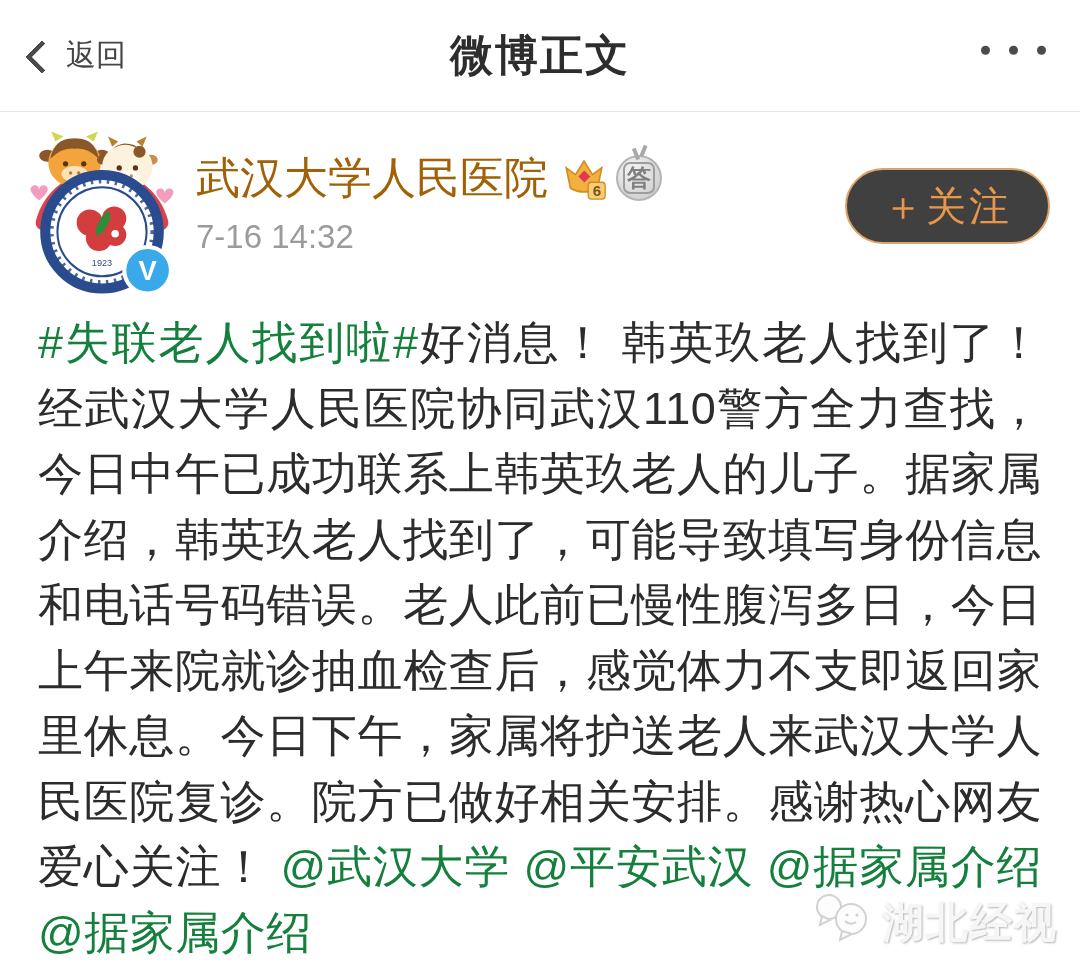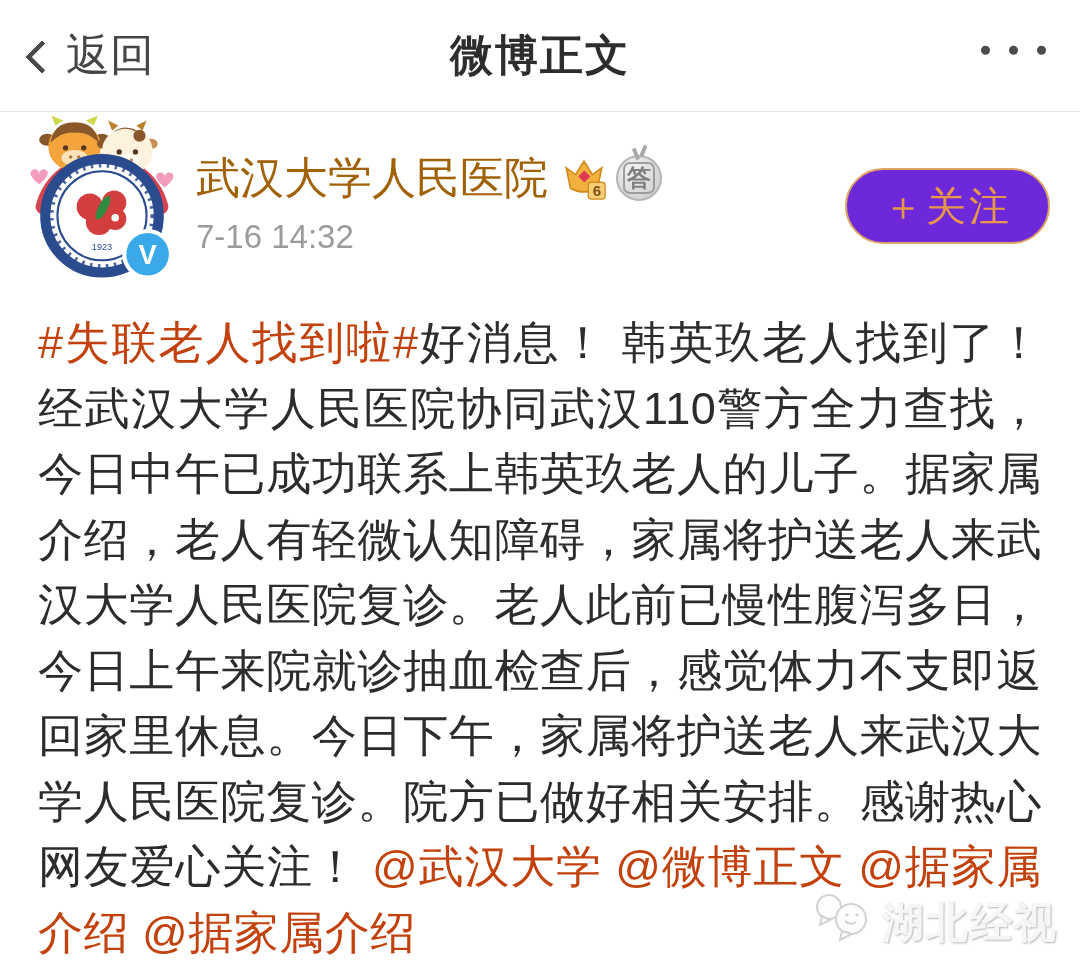--- a/index.html
+++ b/index.html
@@ -11,40 +11,40 @@
   }
   
   .nav {
     position:relative; height:112px; background:#fff;
     border-bottom:1px solid #e3e3e3;
     display:flex; align-items:center;
   }
   .nav-back {
     position:absolute; left:30px; top:0; height:100%;
     display:flex; align-items:center; gap:12px;
-    color:#454545; font-size:44px; cursor:pointer;
+    color:#454545; font-size:30px; cursor:pointer;
   }
   .chev {
     width:24px; height:24px; margin-top:2px;
     border-left:5px solid #4a4a4a; border-bottom:5px solid #4a4a4a;
     transform:rotate(45deg); border-radius:2px;
   }
   .nav-title {
     margin:6px auto; font-size:43px; font-weight:700; color:#2d2d2d; letter-spacing:2px;
   }
   .nav-more {
     position:absolute; right:34px; top:50%; transform:translateY(-70%);
     display:flex; gap:19px; cursor:pointer; padding:10px 0;
   }
   .dot { width:9px; height:9px; border-radius:50%; background:#4b4b4b; }
 
   
   .profile { position:relative; height:192px; }
   .avatar {
-    position:absolute; left:26px; top:0; width:152px; height:168px; cursor:pointer;
+    position:absolute; left:26px; top:16px; width:152px; height:168px; cursor:pointer;
   }
   .pinfo { position:absolute; left:196px; top:40px; }
   .name-row { display:flex; align-items:center; gap:10px; }
   .uname { color:#a16207; font-size:44px; line-height:52px; cursor:pointer; }
   .badge-crown { display:inline-flex; margin-left:4px; }
   .medal {
     position:relative; width:46px; height:46px; border-radius:50%;
     background:radial-gradient(circle at 35% 30%, #f4f4f4, #c7c7c7);
     border:2px solid #b5b5b5;
     display:inline-flex; align-items:center; justify-content:center;
@@ -55,32 +55,32 @@
   }
   .medal-ribbon, .medal-ribbon::after {
     position:absolute; width:4px; height:12px; background:#a9a9a9; content:"";
   }
   .medal-ribbon { top:-9px; left:16px; transform:rotate(-22deg); }
   .medal-ribbon::after { top:0; left:8px; transform:rotate(44deg); }
   .meta-row { margin-top:14px; color:#9b9b9b; font-size:33px; display:flex; gap:16px; }
   .follow-btn {
     position:absolute; right:30px; top:56px;
     height:76px; padding:0 36px;
-    background:#6d28d9; border:2px solid #dca466; border-radius:40px;
+    background:#404040; border:2px solid #dca466; border-radius:40px;
     color:#e8964a; font-size:40px; letter-spacing:3px; cursor:pointer;
     font-family:inherit;
   }
 
   
   .post {
     padding:6px 38px 0 38px;
     font-size:45px; line-height:65.5px; color:#2c2c2c;
     text-align:justify; letter-spacing:0.5px;
   }
-  .seg-link { color:#c2410c; cursor:pointer; text-decoration:none; }
+  .seg-link { color:#15803d; cursor:pointer; text-decoration:none; }
 
   
   .watermark {
     position:absolute; right:22px; bottom:16px;
     display:flex; align-items:center; gap:6px;
   }
   .wm-text {
     font-size:42px; font-weight:700; color:#f6f6f6; letter-spacing:2px;
     text-shadow:1px 1px 2px rgba(120,120,120,.55), -1px -1px 1px #ffffff;
     margin-top:12px;
@@ -184,21 +184,21 @@
       </div>
       <div class="meta-row">
         <span>7-16 14:32</span>
       </div>
     </div>
 
     <button class="follow-btn">＋关注</button>
   </section>
 
   <article class="post">
-    <a class="seg-link">#失联老人找到啦#</a><span>好消息！ 韩英玖老人找到了！经武汉大学人民医院协同武汉110警方全力查找，今日中午已成功联系上韩英玖老人的儿子。据家属介绍，老人有轻微认知障碍，家属将护送老人来武汉大学人民医院复诊。老人此前已慢性腹泻多日，今日上午来院就诊抽血检查后，感觉体力不支即返回家里休息。今日下午，家属将护送老人来武汉大学人民医院复诊。院方已做好相关安排。感谢热心网友爱心关注！ </span><a class="seg-link">@武汉大学</a><span> </span><a class="seg-link">@微博正文</a><span> </span><a class="seg-link">@据家属介绍</a><span> </span><a class="seg-link">@据家属介绍</a>
+    <a class="seg-link">#失联老人找到啦#</a><span>好消息！ 韩英玖老人找到了！经武汉大学人民医院协同武汉110警方全力查找，今日中午已成功联系上韩英玖老人的儿子。据家属介绍，韩英玖老人找到了，可能导致填写身份信息和电话号码错误。老人此前已慢性腹泻多日，今日上午来院就诊抽血检查后，感觉体力不支即返回家里休息。今日下午，家属将护送老人来武汉大学人民医院复诊。院方已做好相关安排。感谢热心网友爱心关注！ </span><a class="seg-link">@武汉大学</a><span> </span><a class="seg-link">@平安武汉</a><span> </span><a class="seg-link">@据家属介绍</a><span> </span><a class="seg-link">@据家属介绍</a>
   </article>
 
   <div class="watermark">
     <svg width="64" height="54" viewBox="0 0 64 54">
       <g fill="#fdfdfd" stroke="#d2d2d2" stroke-width="2">
         <circle cx="17" cy="17" r="12"></circle>
         <path d="M10 26 L8 35 L18 30 Z"></path>
         <circle cx="39" cy="29" r="15"></circle>
         <path d="M30 41 L28 50 L40 44 Z"></path>
       </g>

